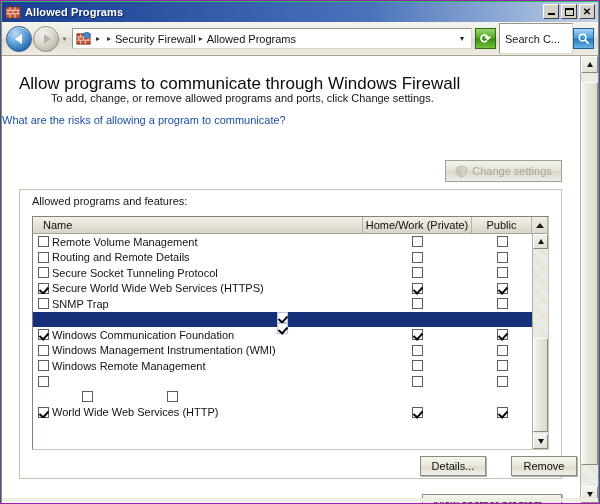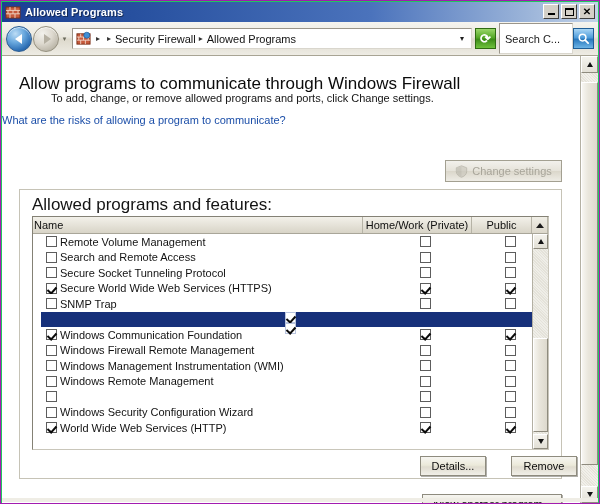--- a/index.html
+++ b/index.html
@@ -270,21 +270,21 @@
     position: absolute;
     left: 17px; top: 133px;
     width: 543px; height: 290px;
     border: 1px solid #c6c3b6;
     background: #ffffff;
     box-sizing: border-box;
   }
   .group-label {
     position: absolute;
     left: 28px; top: 139px;
-    font-size: 17px;
+    font-size: 11px;
     color: #141414;
     background: #ffffff;
     padding: 0 2px;
     white-space: nowrap;
   }
 
   
   .listbox {
     position: absolute;
     left: 30px; top: 160px;
@@ -304,21 +304,21 @@
     font-size: 11px;
     color: #101010;
   }
   .lhead .hc {
     display: flex;
     align-items: center;
     border-right: 1px solid #b6b3a6;
     box-sizing: border-box;
     cursor: default;
   }
-  .hc-name   { width: 330px; padding-left: 1px; }
+  .hc-name   { width: 330px; padding-left: 10px; }
   .hc-priv   { width: 109px; justify-content: center; }
   .hc-pub    { width: 60px;  justify-content: center; }
   .hc-corner {
     width: 16px;
     justify-content: center;
     border-right: none;
     background: linear-gradient(to bottom, #f0eee6 0%, #dcd8cb 100%);
   }
   .corner-arrow {
     width: 0; height: 0;
@@ -327,21 +327,21 @@
     border-bottom: 5px solid #1b1b1b;
   }
 
   .rows-wrap {
     position: relative;
     width: 515px;
     height: 215px;
   }
   .rows {
     position: absolute;
-    left: 8px; top: 0;
+    left: 0; top: 0;
     width: 499px;
     height: 215px;
     overflow: hidden;
   }
   .row {
     display: flex;
     align-items: center;
     height: 15.5px;
     font-size: 11px;
     color: #121212;
@@ -630,21 +630,21 @@
               <div class="c-priv">
                 <span class="cb"></span>
               </div>
               <div class="c-pub">
                 <span class="cb"></span>
               </div>
             </div>
             <div class="row">
               <div class="c-name">
                 <span class="cb name-cb"></span>
-                <span>Search and Remote Access</span>
+                <span>Routing and Remote Details</span>
               </div>
               <div class="c-priv">
                 <span class="cb"></span>
               </div>
               <div class="c-pub">
                 <span class="cb"></span>
               </div>
             </div>
             <div class="row">
               <div class="c-name">
@@ -702,32 +702,20 @@
               <div class="c-priv">
                 <span class="cb checked"></span>
               </div>
               <div class="c-pub">
                 <span class="cb checked"></span>
               </div>
             </div>
             <div class="row">
               <div class="c-name">
                 <span class="cb name-cb"></span>
-                <span>Windows Firewall Remote Management</span>
-              </div>
-              <div class="c-priv">
-                <span class="cb"></span>
-              </div>
-              <div class="c-pub">
-                <span class="cb"></span>
-              </div>
-            </div>
-            <div class="row">
-              <div class="c-name">
-                <span class="cb name-cb"></span>
                 <span>Windows Management Instrumentation (WMI)</span>
               </div>
               <div class="c-priv">
                 <span class="cb"></span>
               </div>
               <div class="c-pub">
                 <span class="cb"></span>
               </div>
             </div>
             <div class="row">
@@ -747,24 +735,20 @@
                 <span class="cb name-cb"></span>
               </div>
               <div class="c-priv">
                 <span class="cb"></span>
               </div>
               <div class="c-pub">
                 <span class="cb"></span>
               </div>
             </div>
             <div class="row">
-              <div class="c-name">
-                <span class="cb name-cb"></span>
-                <span>Windows Security Configuration Wizard</span>
-              </div>
               <div class="c-priv">
                 <span class="cb"></span>
               </div>
               <div class="c-pub">
                 <span class="cb"></span>
               </div>
             </div>
             <div class="row">
               <div class="c-name">
                 <span class="cb name-cb checked"></span>

